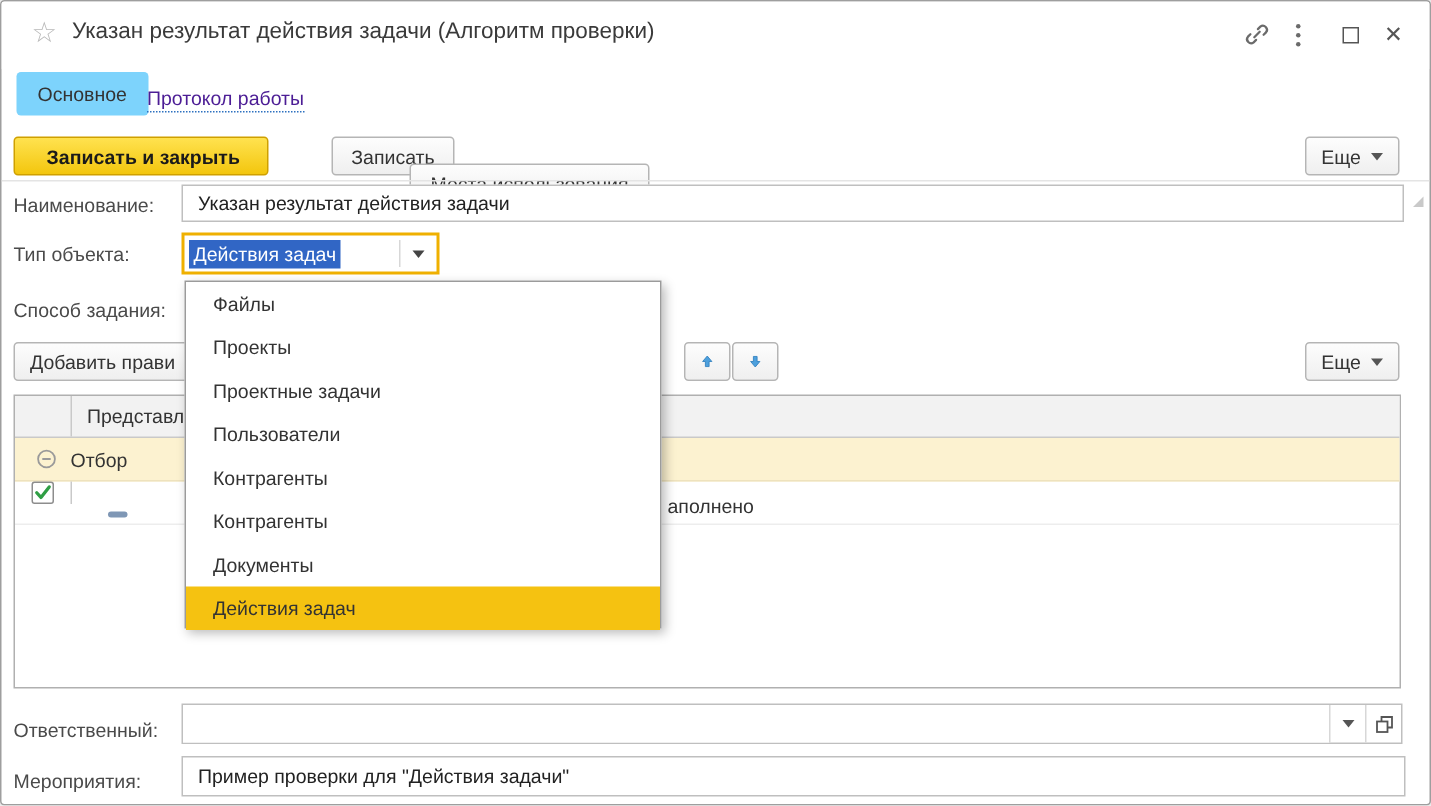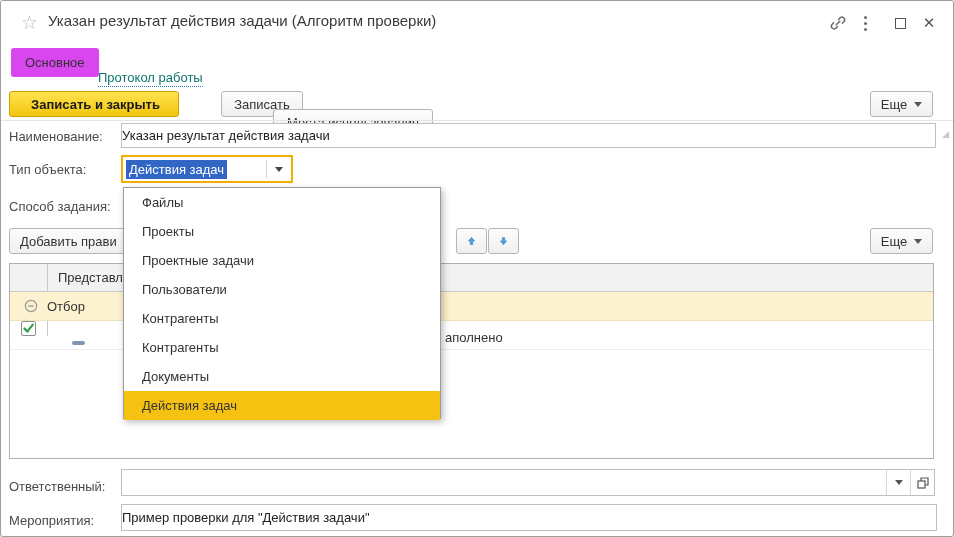--- a/index.html
+++ b/index.html
@@ -19,42 +19,42 @@
   .ico-kebab { left:854px; }
   .kebab-dots { display:flex; flex-direction:column; gap:3px; }
   .kebab-dots i { width:3px; height:3px; background:#6b6b6b; border-radius:50%; }
   .ico-min { left:889px; }
   .min-box { width:11px; height:11px; border:1.5px solid #555; }
   .ico-close { left:918px; font-size:15px; color:#555; }
   
   .tabbar { position:absolute; left:0; top:45px; width:100%; height:35px; }
   .tab-active {
     position:absolute; left:10px; top:2px; height:29px; padding:0 14px;
-    background:#d946ef; border-radius:3px; display:flex; align-items:center; color:#333; cursor:pointer;
+    background:#7dd3fc; border-radius:3px; display:flex; align-items:center; color:#333; cursor:pointer;
   }
   .tab-link {
-    position:absolute; left:97px; top:24px; color:#0f766e; cursor:pointer;
+    position:absolute; left:97px; top:12px; color:#4c1d95; cursor:pointer;
     border-bottom:1px dotted #2d71bf; padding-bottom:1px;
   }
   
   .btn {
     position:absolute; height:26px; border:1px solid #b5b5b5; border-radius:3px;
     background:linear-gradient(#fdfdfd,#efefef); display:flex; align-items:center; justify-content:center;
     color:#333; cursor:pointer; font-size:13px; padding:0 10px;
   }
   .btn-primary {
     background:linear-gradient(#ffe24f,#f3c60e); border-color:#cfa000; font-weight:bold; color:#1a1a1a;padding-left:13px;
   }
   .chev { width:0; height:0; border-left:4px solid transparent; border-right:4px solid transparent; border-top:5px solid #555; margin-left:7px; }
   .sep { position:absolute; left:0; top:119px; width:100%; height:1px; background:#e4e4e4; }
   
   .flabel { position:absolute; left:8px; color:#4a4a4a; white-space:nowrap; }
   .tinput {
     position:absolute; border:1px solid #bfbfbf; background:#fff; color:#222;
-    font-size:13px; font-family:inherit; padding:0 0; outline:none;
+    font-size:13px; font-family:inherit; padding:0 10px; outline:none;
   }
   .grip { position:absolute; left:941px; top:130px; width:0; height:0;
     border-left:7px solid transparent; border-bottom:7px solid #c9c9c9; }
   
   .combo {
     position:absolute; left:120px; top:154px; width:172px; height:28px;
     border:2px solid #efb000; background:#fff; display:flex; align-items:center; cursor:text;
   }
   .combo-sel { background:#3166c5; color:#fff; padding:2px 3px; margin-left:3px; white-space:nowrap; }
   .combo-div { width:1px; height:18px; background:#d7d7d7; margin-left:auto; }

